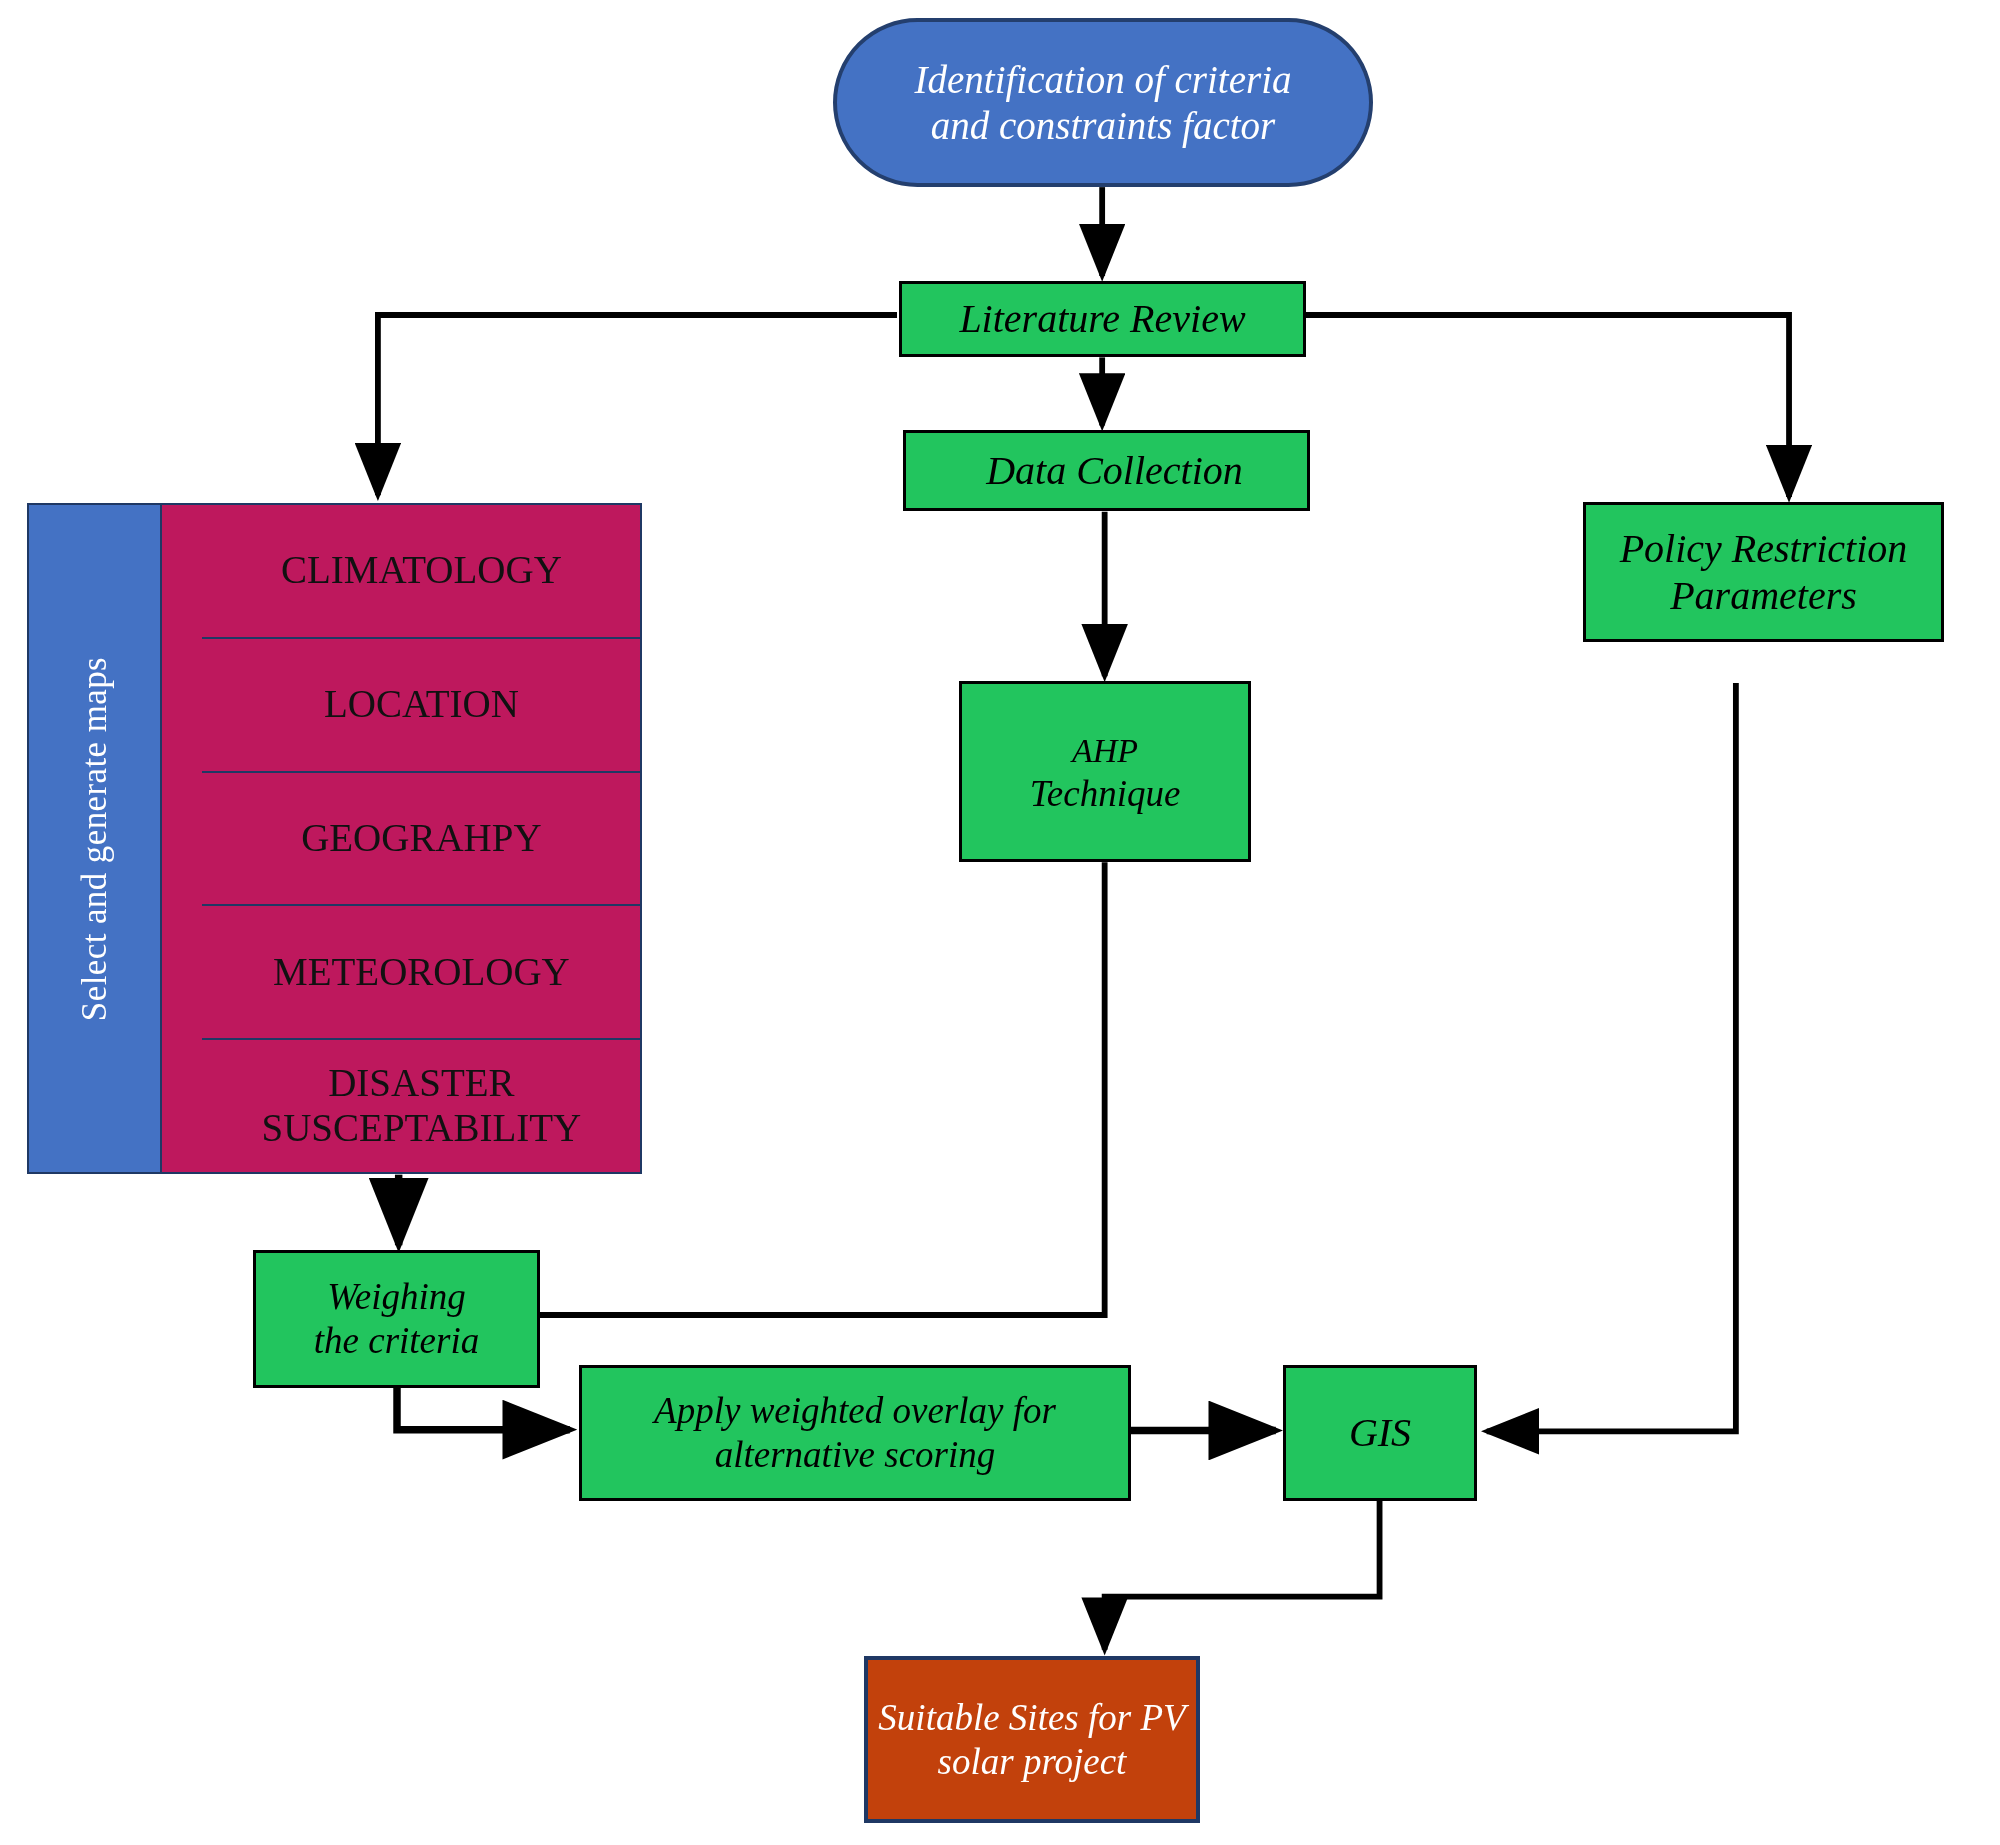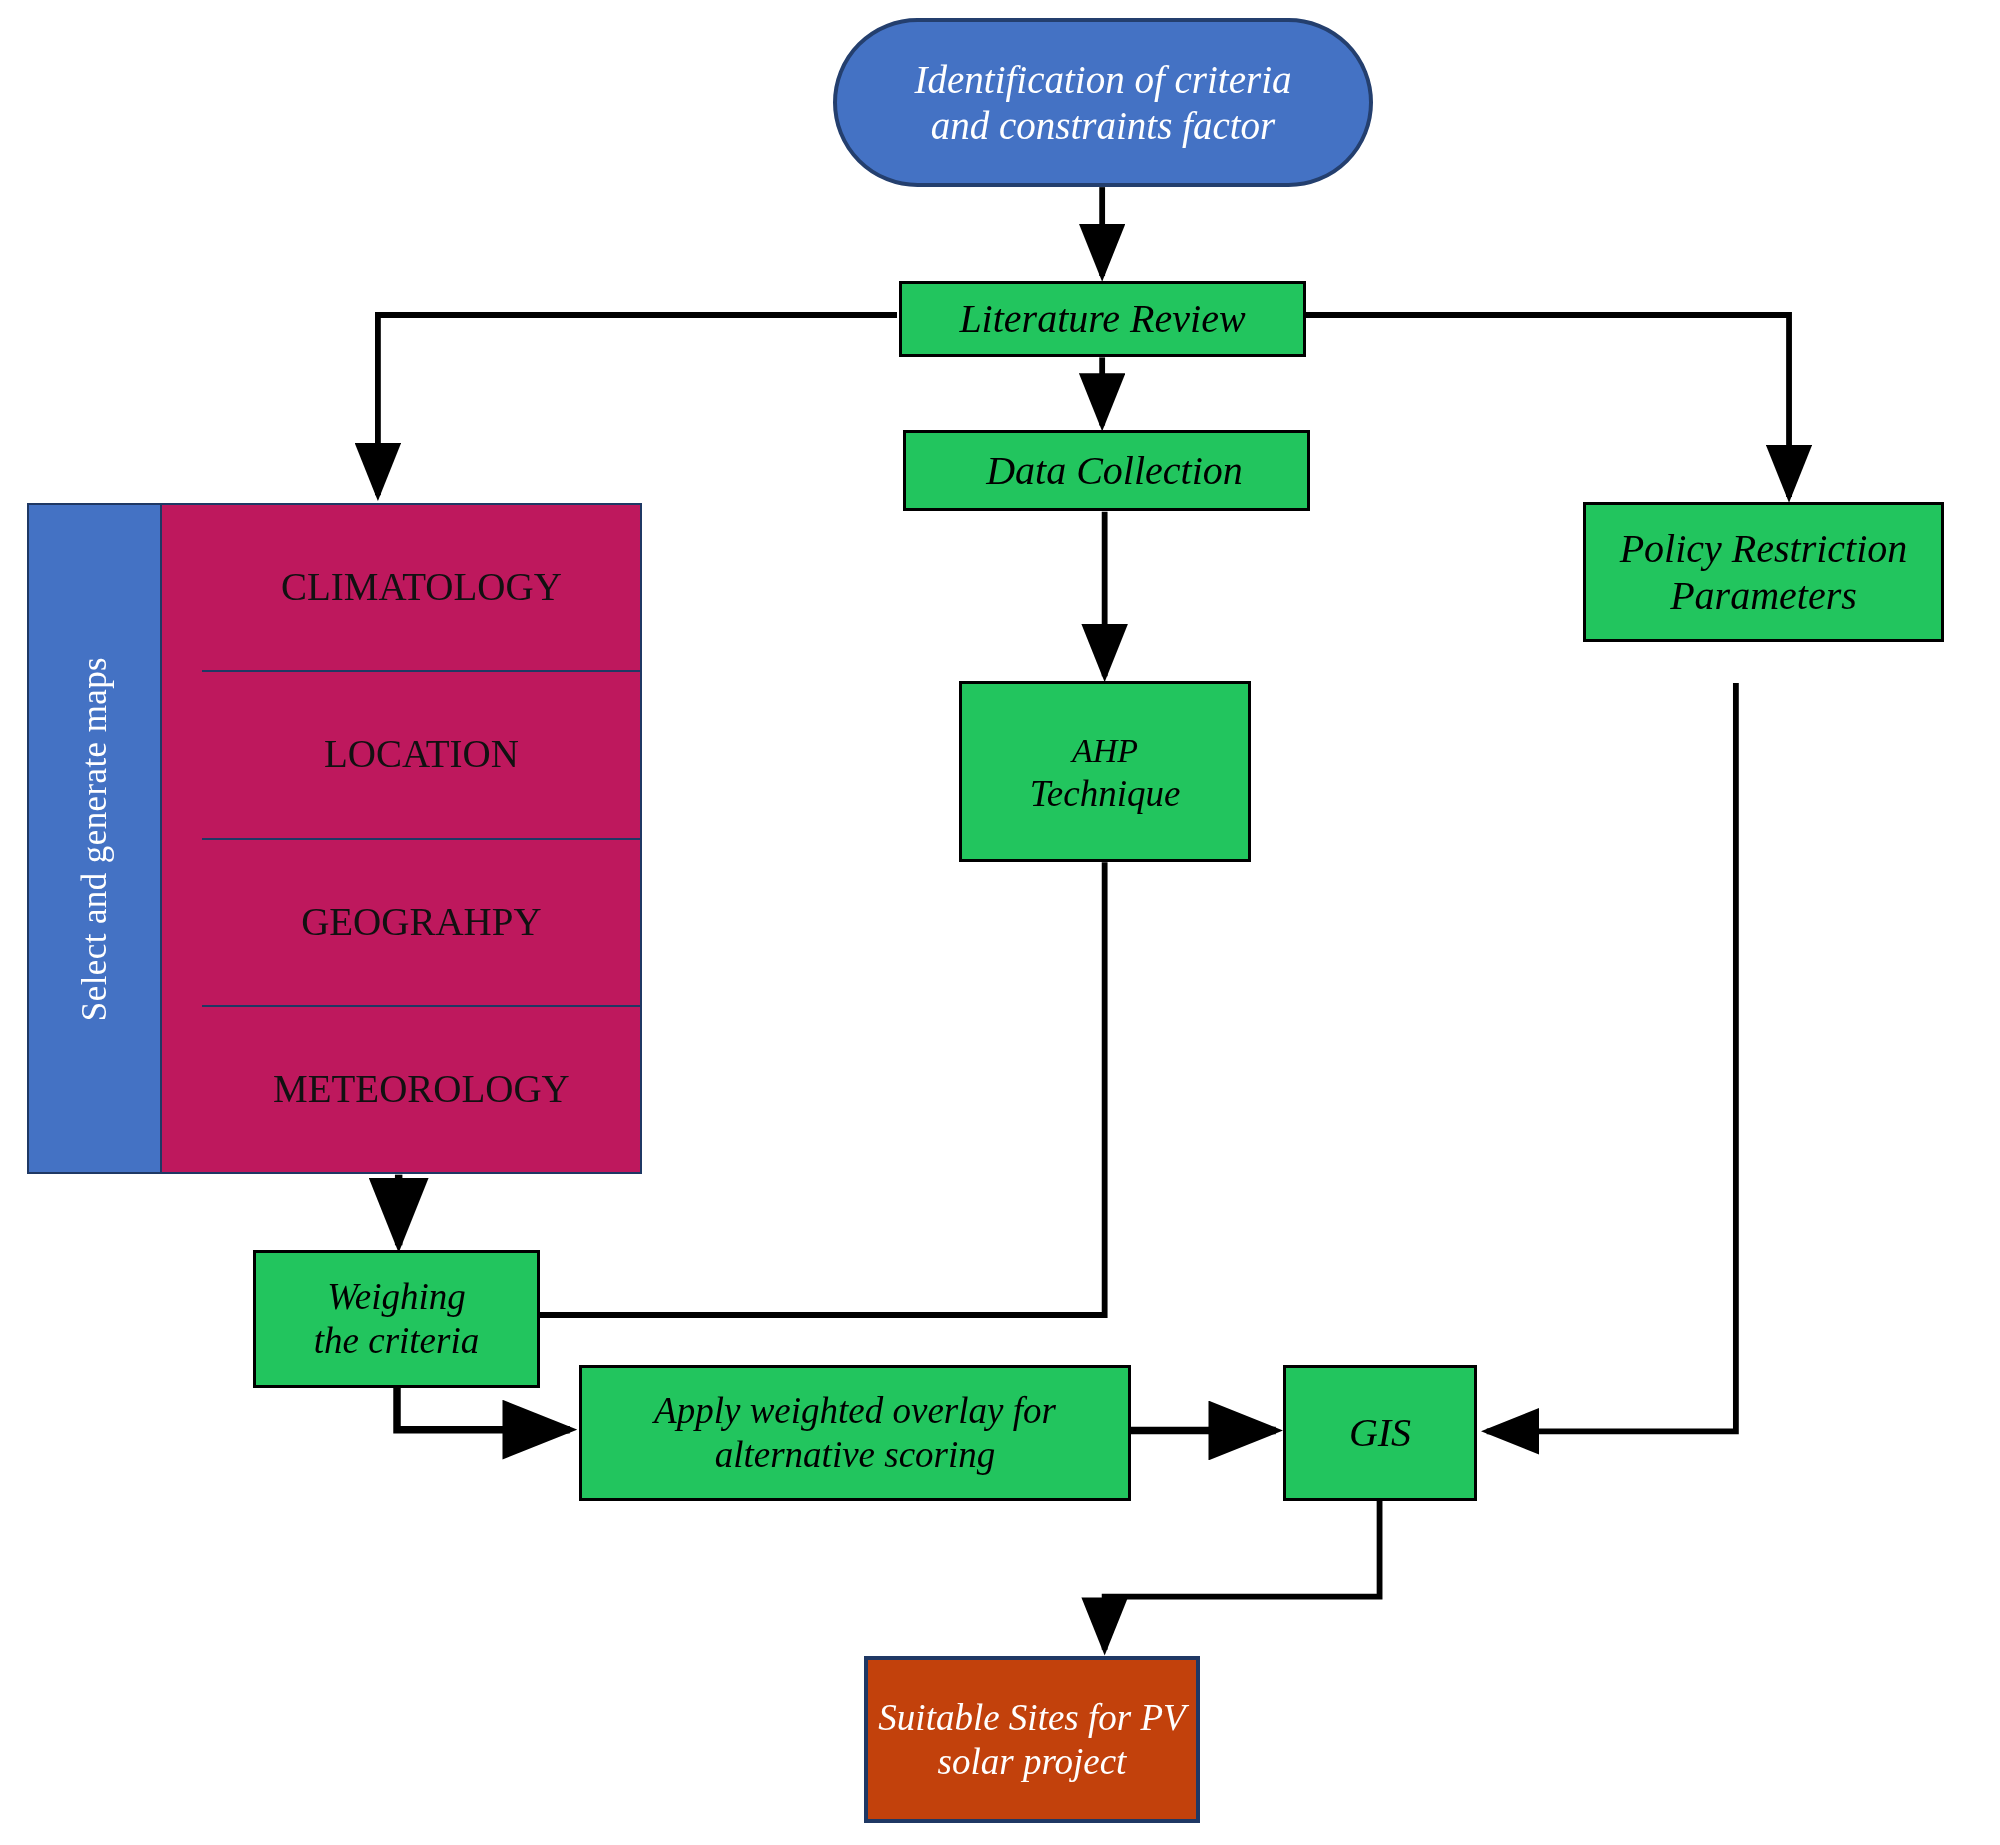--- a/index.html
+++ b/index.html
@@ -197,17 +197,23 @@
       </div>
       <div class="criteria-row">
         <span>LOCATION</span>
       </div>
       <div class="criteria-row">
         <span>GEOGRAHPY</span>
       </div>
       <div class="criteria-row">
         <span>METEOROLOGY</span>
       </div>
+      <div class="criteria-row">
+        <div>
+          <span>DISASTER</span><br>
+          <span>SUSCEPTABILITY</span>
+        </div>
+      </div>
     </div>
   </div>
 
 </div>
 
 
 </body></html>

